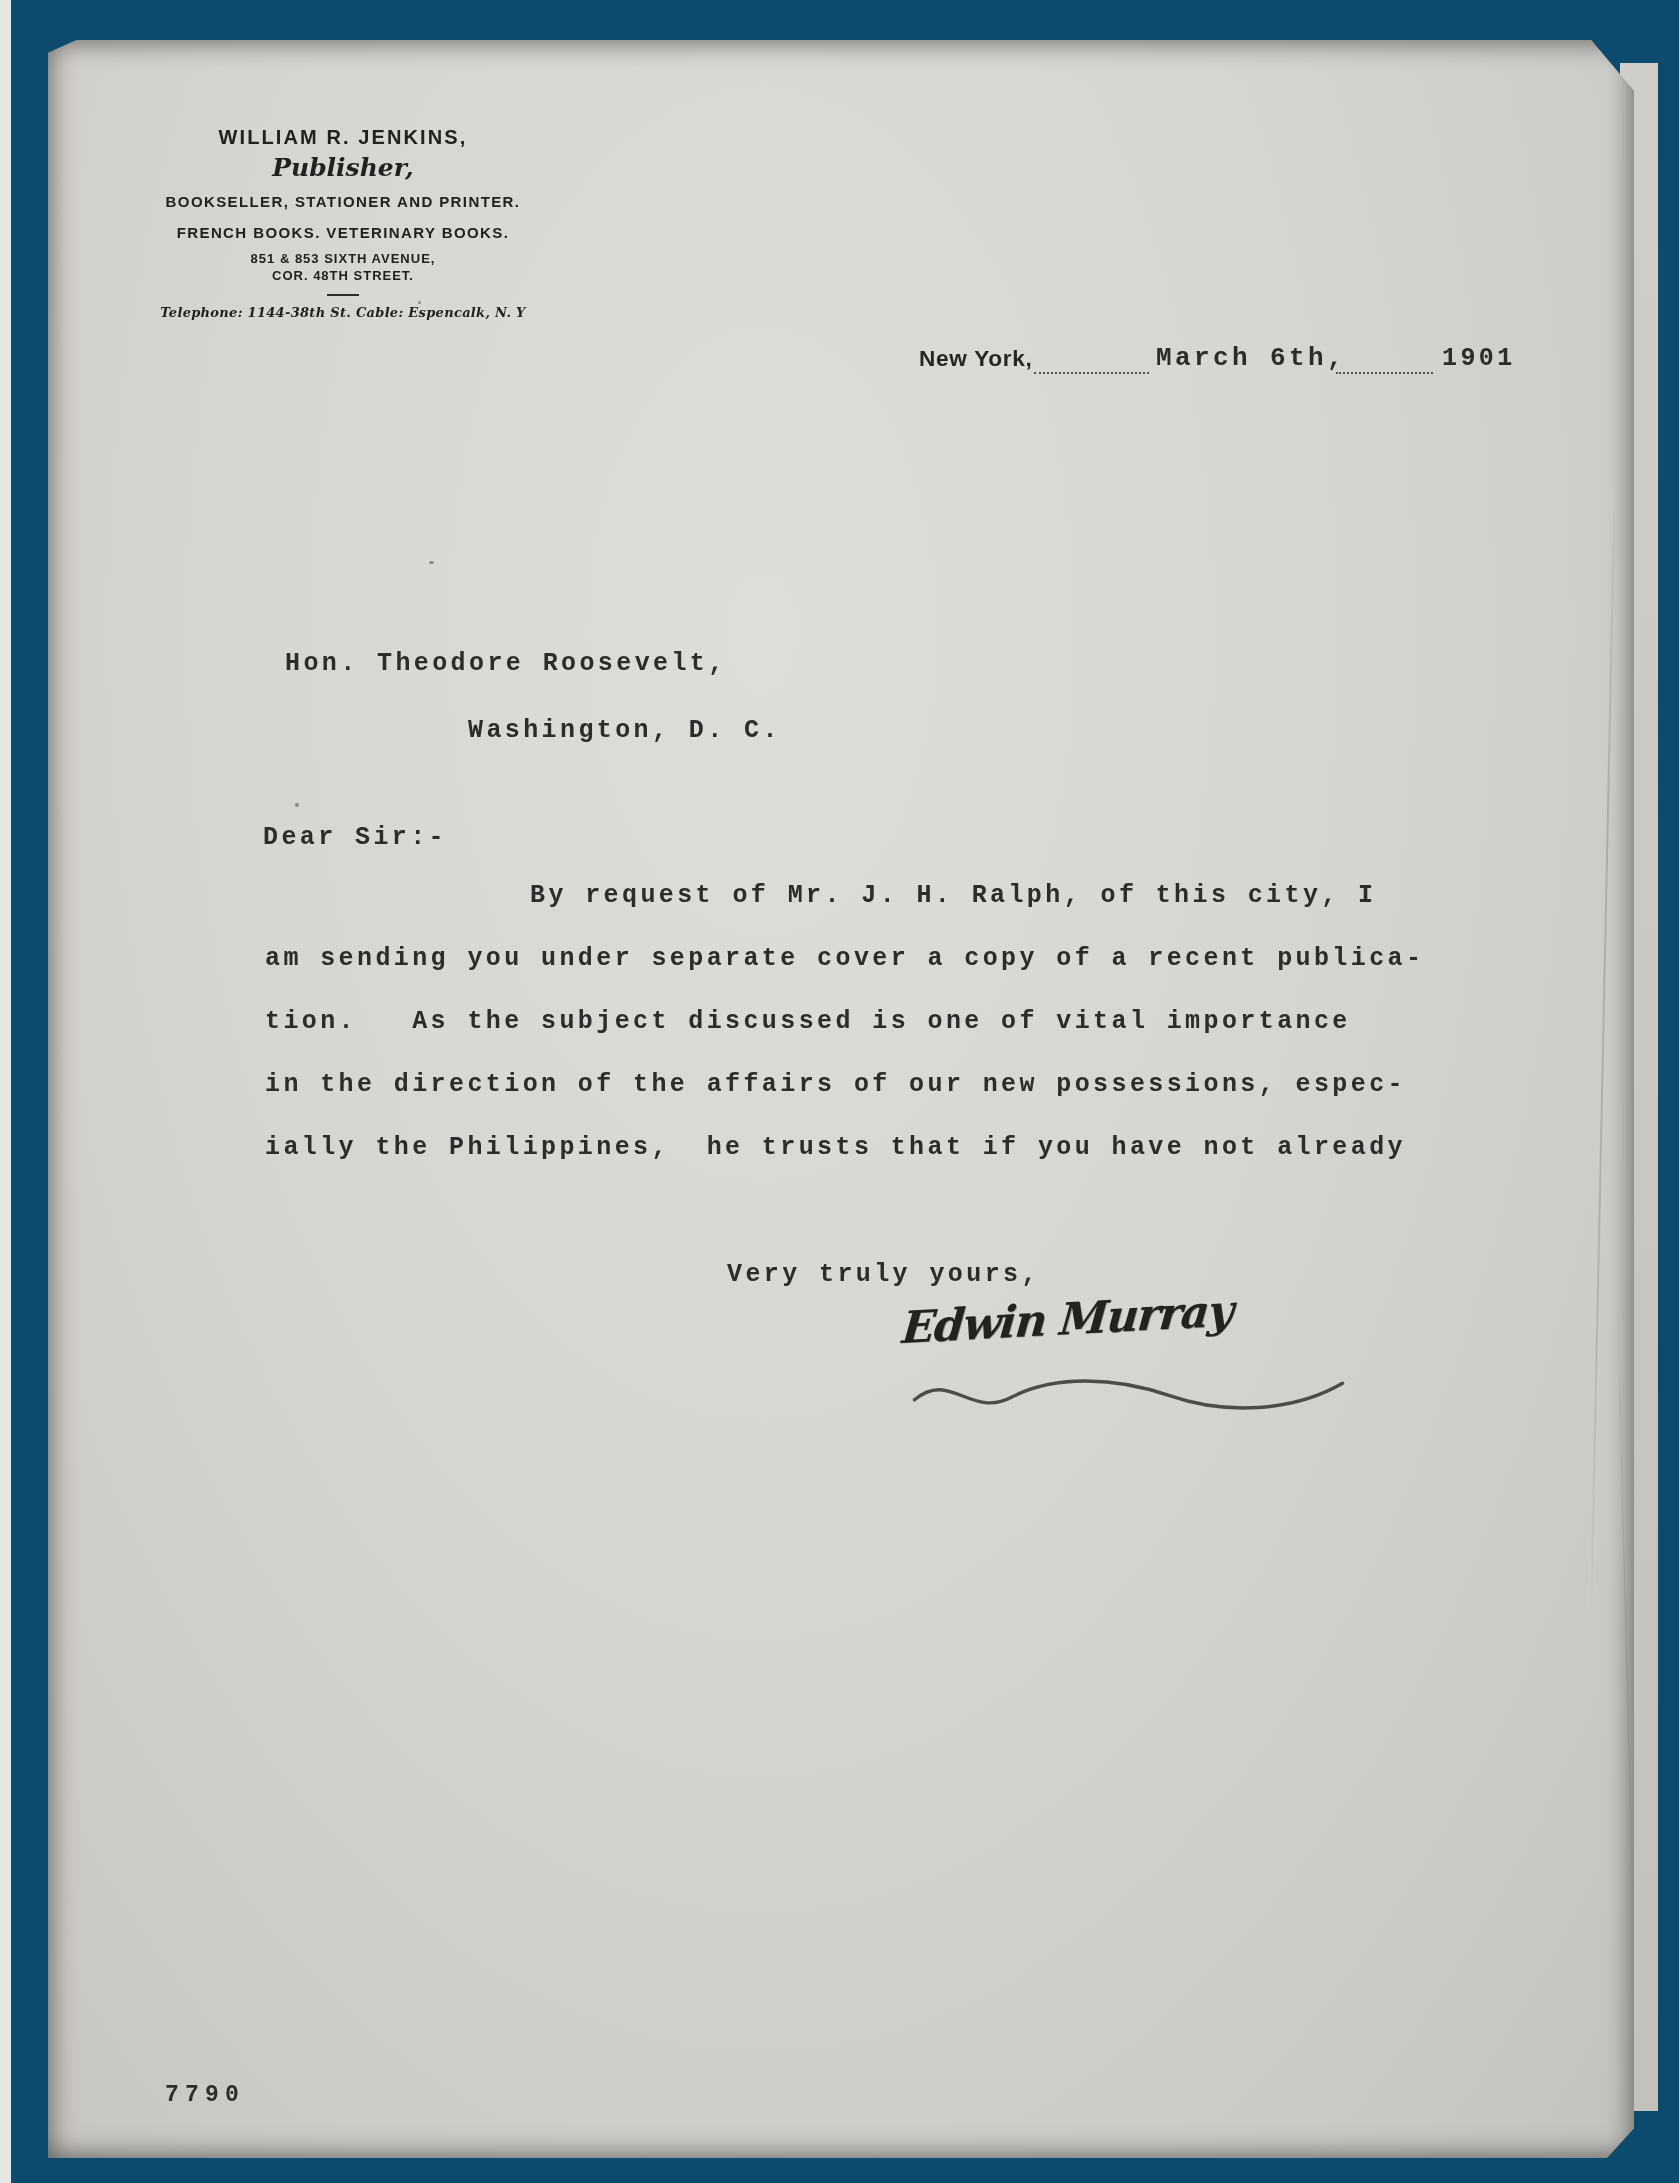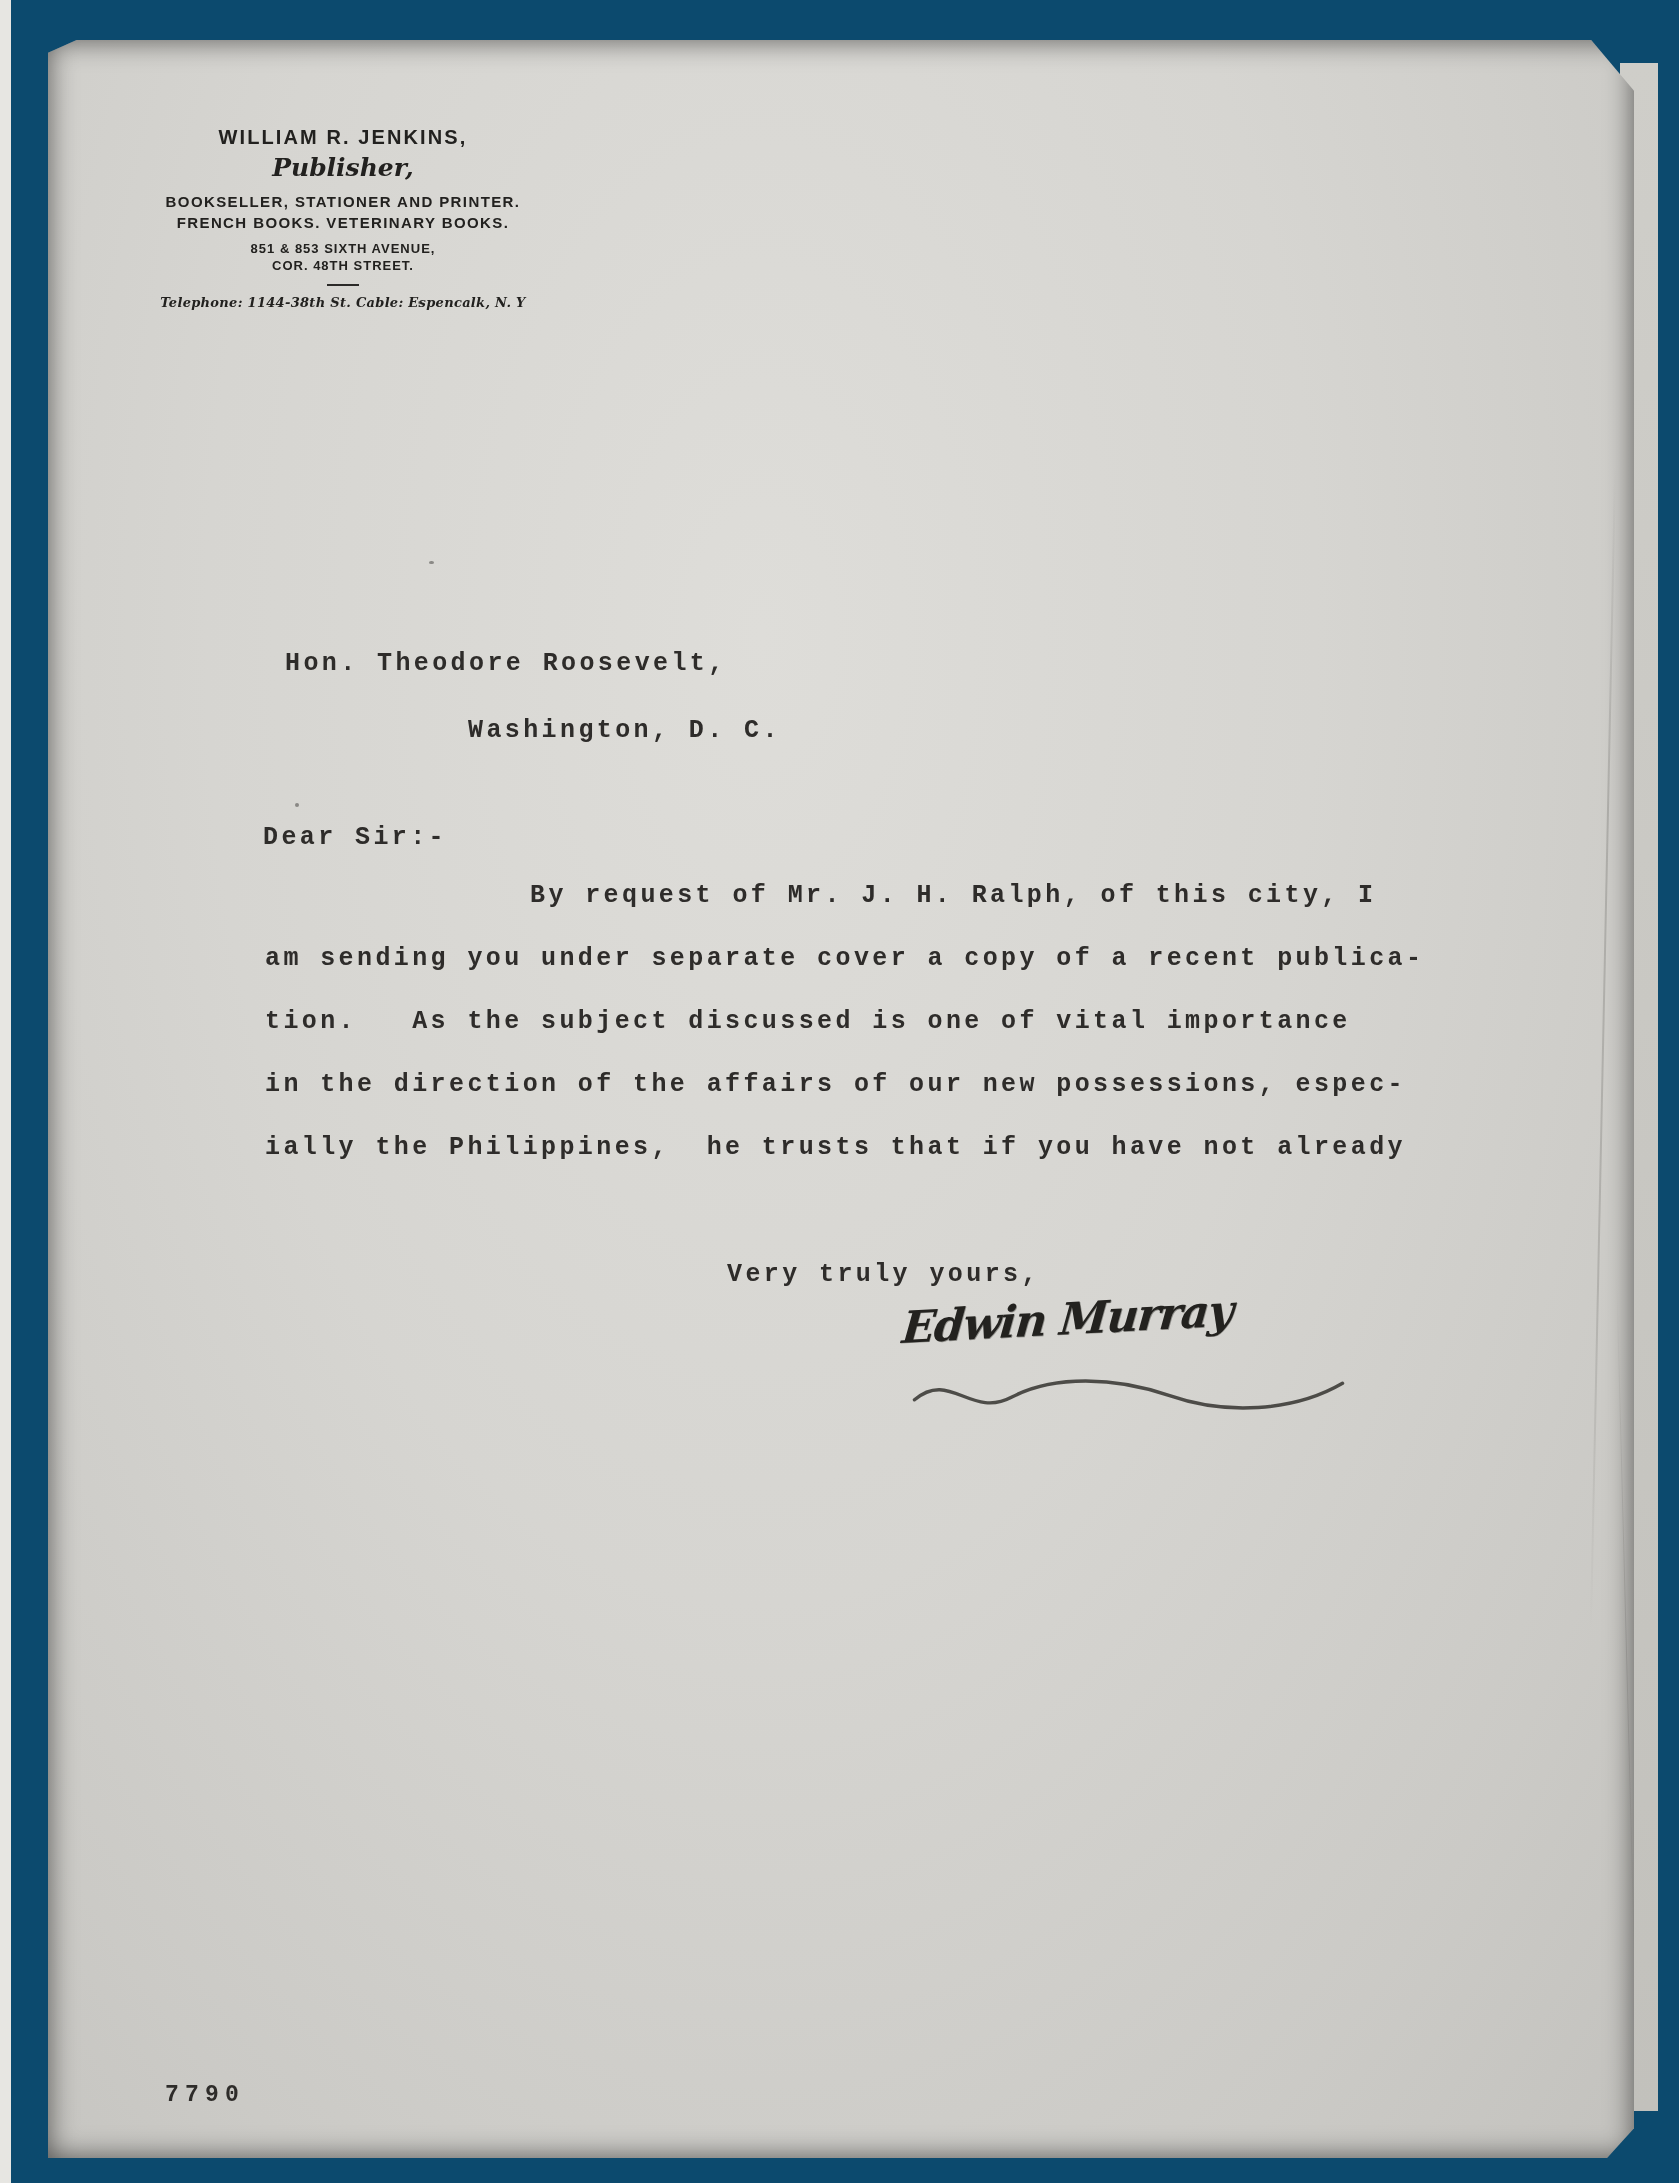--- a/index.html
+++ b/index.html
@@ -37,21 +37,21 @@
     position:absolute;
     font-family:"Liberation Mono", monospace;
     font-weight:700; color:#2e2c2a;
     font-size:25px; letter-spacing:3.4px; white-space:pre;
   }
   
   .letterhead { position:absolute; left:89px; top:86px; width:412px; text-align:center; color:#22211f; }
   .lh-name { font-size:20px; font-weight:700; letter-spacing:2.1px; }
   .lh-role { font-family:"DejaVu Serif", serif; font-size:25px; font-weight:700; font-style:italic; margin-top:4.1px; }
   .lh-trade { font-size:15px; font-weight:700; letter-spacing:1.4px; margin-top:11px; }
-  .lh-subjects { font-size:15px; font-weight:700; letter-spacing:1.4px; margin-top:4px; }
+  .lh-subjects { font-size:15px; font-weight:700; letter-spacing:1.4px; margin-top:14px; }
   .lh-addr1 { font-size:13px; font-weight:700; letter-spacing:1px; margin-top:9.6px; }
   .lh-addr2 { font-size:13px; font-weight:700; letter-spacing:1px; margin-top:2.7px; }
   .lh-rule { width:32px; height:2.1px; background:#2b2a28; margin:11px auto 8.2px; }
   .lh-contact { font-family:"DejaVu Serif", serif; font-style:italic; font-weight:700; font-size:13px; letter-spacing:0.3px; }
   
   .dateline { position:absolute; left:871px; top:300px; width:604px; height:44px; }
   .dl-city { position:absolute; left:0; top:5.5px; font-size:22.6px; font-weight:700; color:#262624; letter-spacing:0.7px; }
   .dl-dots { position:absolute; top:0; height:32px; border-bottom:2.7px dotted #56544f; }
   .dl-dots-1 { left:115px; width:115px; }
   .dl-dots-2 { left:417px; width:97px; }
@@ -89,20 +89,27 @@
       <div class="lh-name">WILLIAM R. JENKINS,</div>
       <div class="lh-role">Publisher,</div>
       <div class="lh-trade">BOOKSELLER, STATIONER AND PRINTER.</div>
       <div class="lh-subjects">FRENCH BOOKS.  VETERINARY BOOKS.</div>
       <div class="lh-addr1">851 &amp; 853 SIXTH AVENUE,</div>
       <div class="lh-addr2">COR. 48TH STREET.</div>
       <div class="lh-rule"></div>
       <div class="lh-contact">Telephone: 1144-38th St.    Cable: Espencalk, N. Y</div>
     </header>
 
+    <div class="dateline">
+      <span class="dl-city">New York,</span>
+      <span class="dl-dots dl-dots-1"></span>
+      <span class="tw dl-date">March 6th,</span>
+      <span class="dl-dots dl-dots-2"></span>
+      <span class="tw dl-year">1901</span>
+    </div>
 
     <div class="tw" style="left:237px; top:609px;">Hon. Theodore Roosevelt,</div>
     <div class="tw" style="left:420px; top:676px;">Washington, D. C.</div>
 
     <div class="tw" style="left:215px; top:767px;margin-top:16px;">Dear Sir:-</div>
 
     <div class="letter-body">
       <div class="body-line indent">By request of Mr. J. H. Ralph, of this city, I</div>
       <div class="body-line">am sending you under separate cover a copy of a recent publica-</div>
       <div class="body-line">tion.   As the subject discussed is one of vital importance</div>

